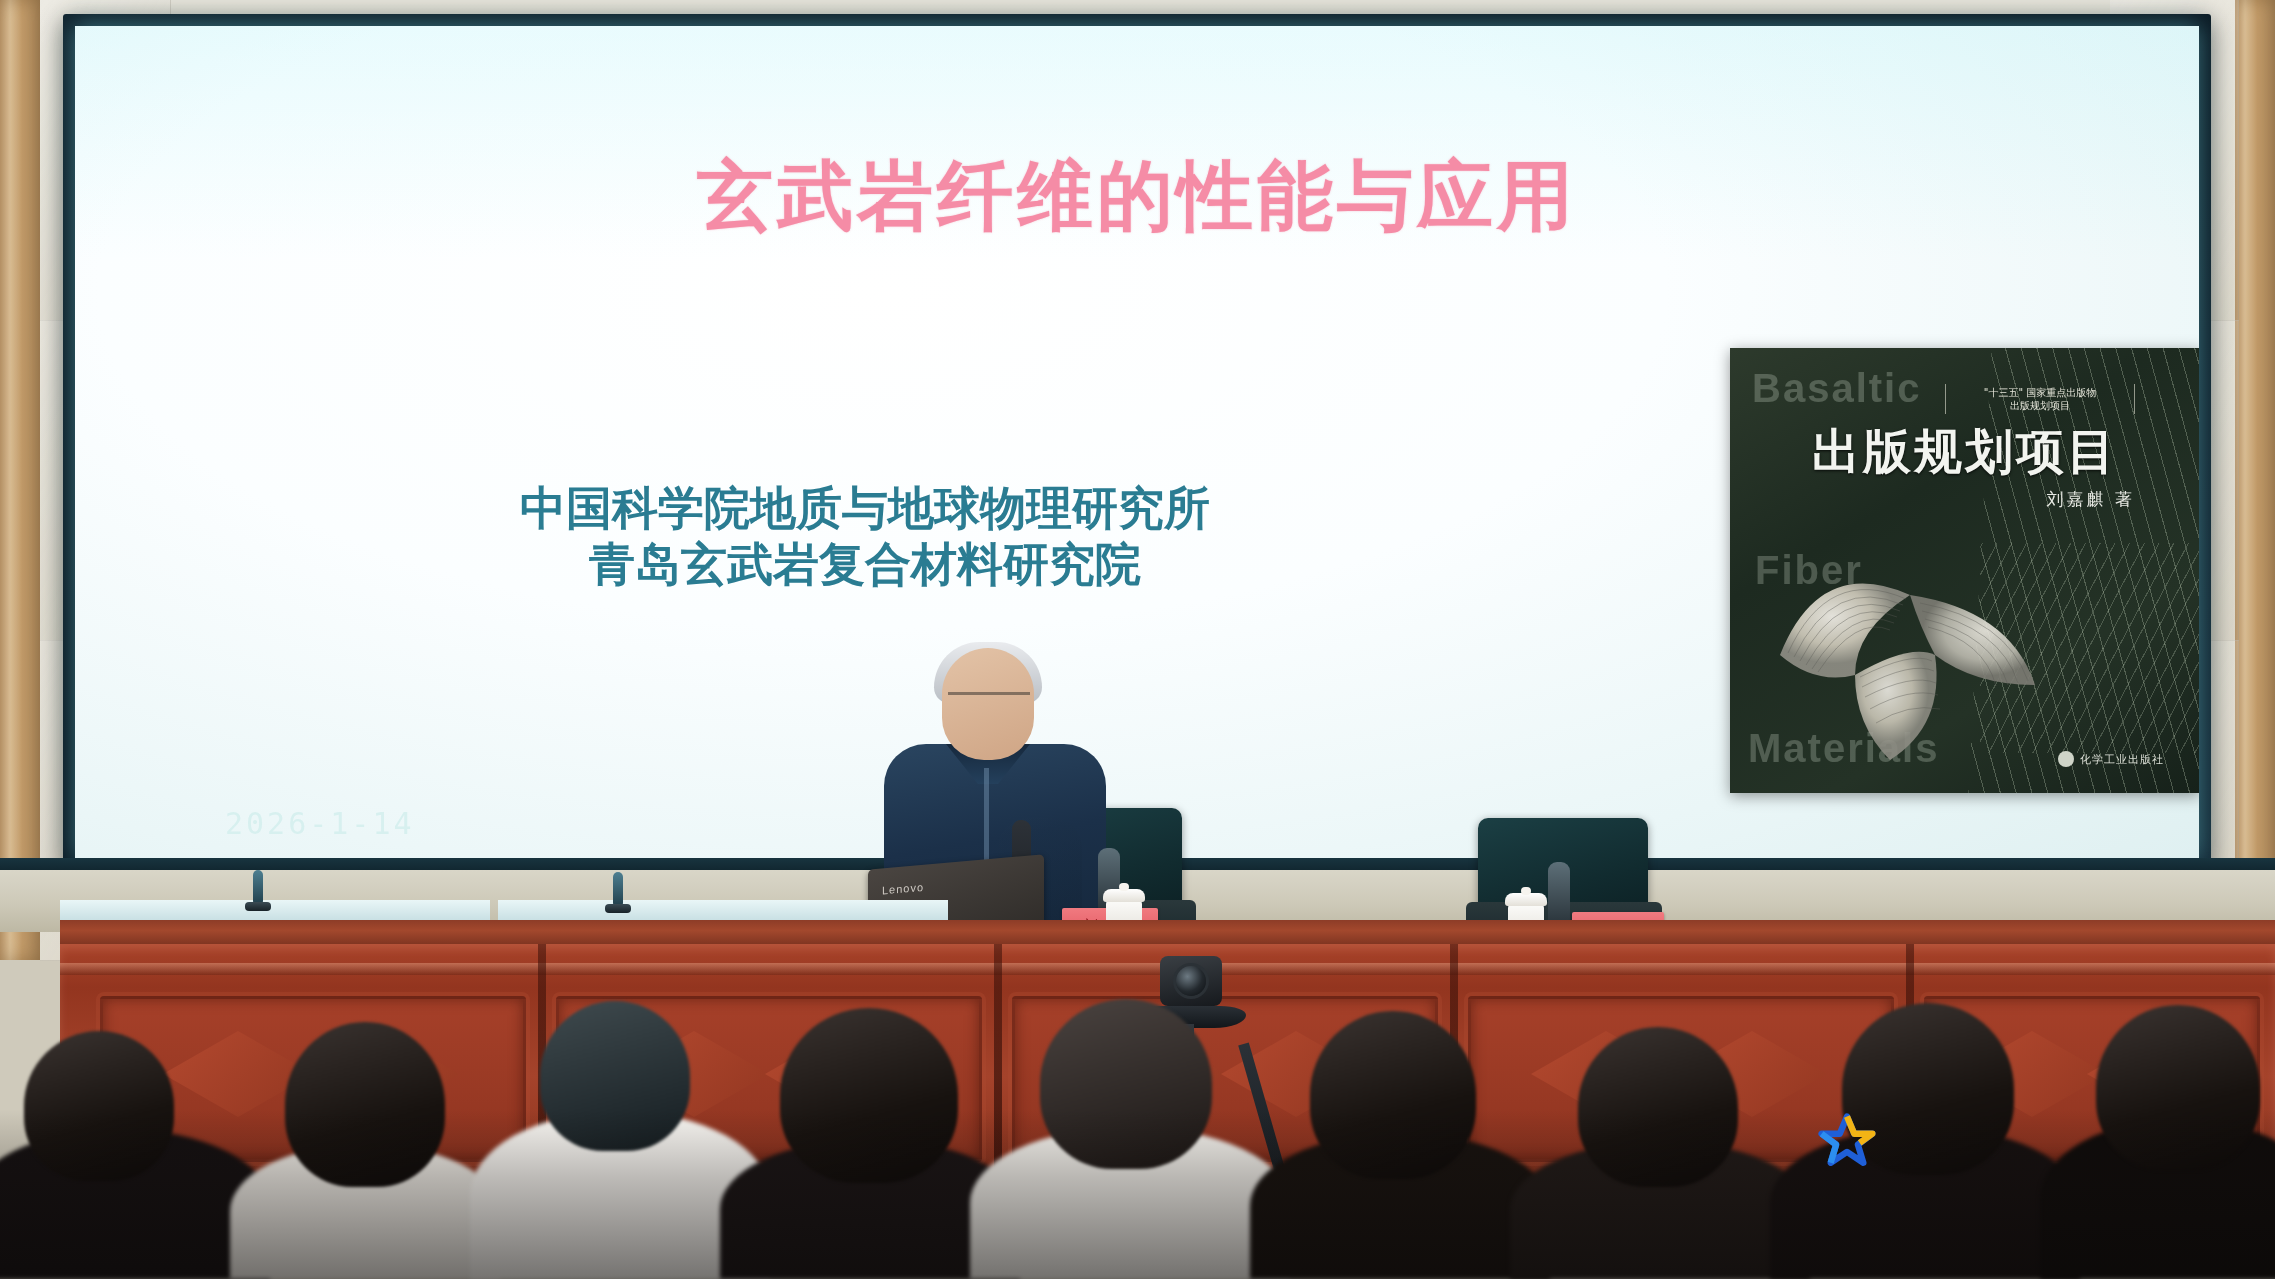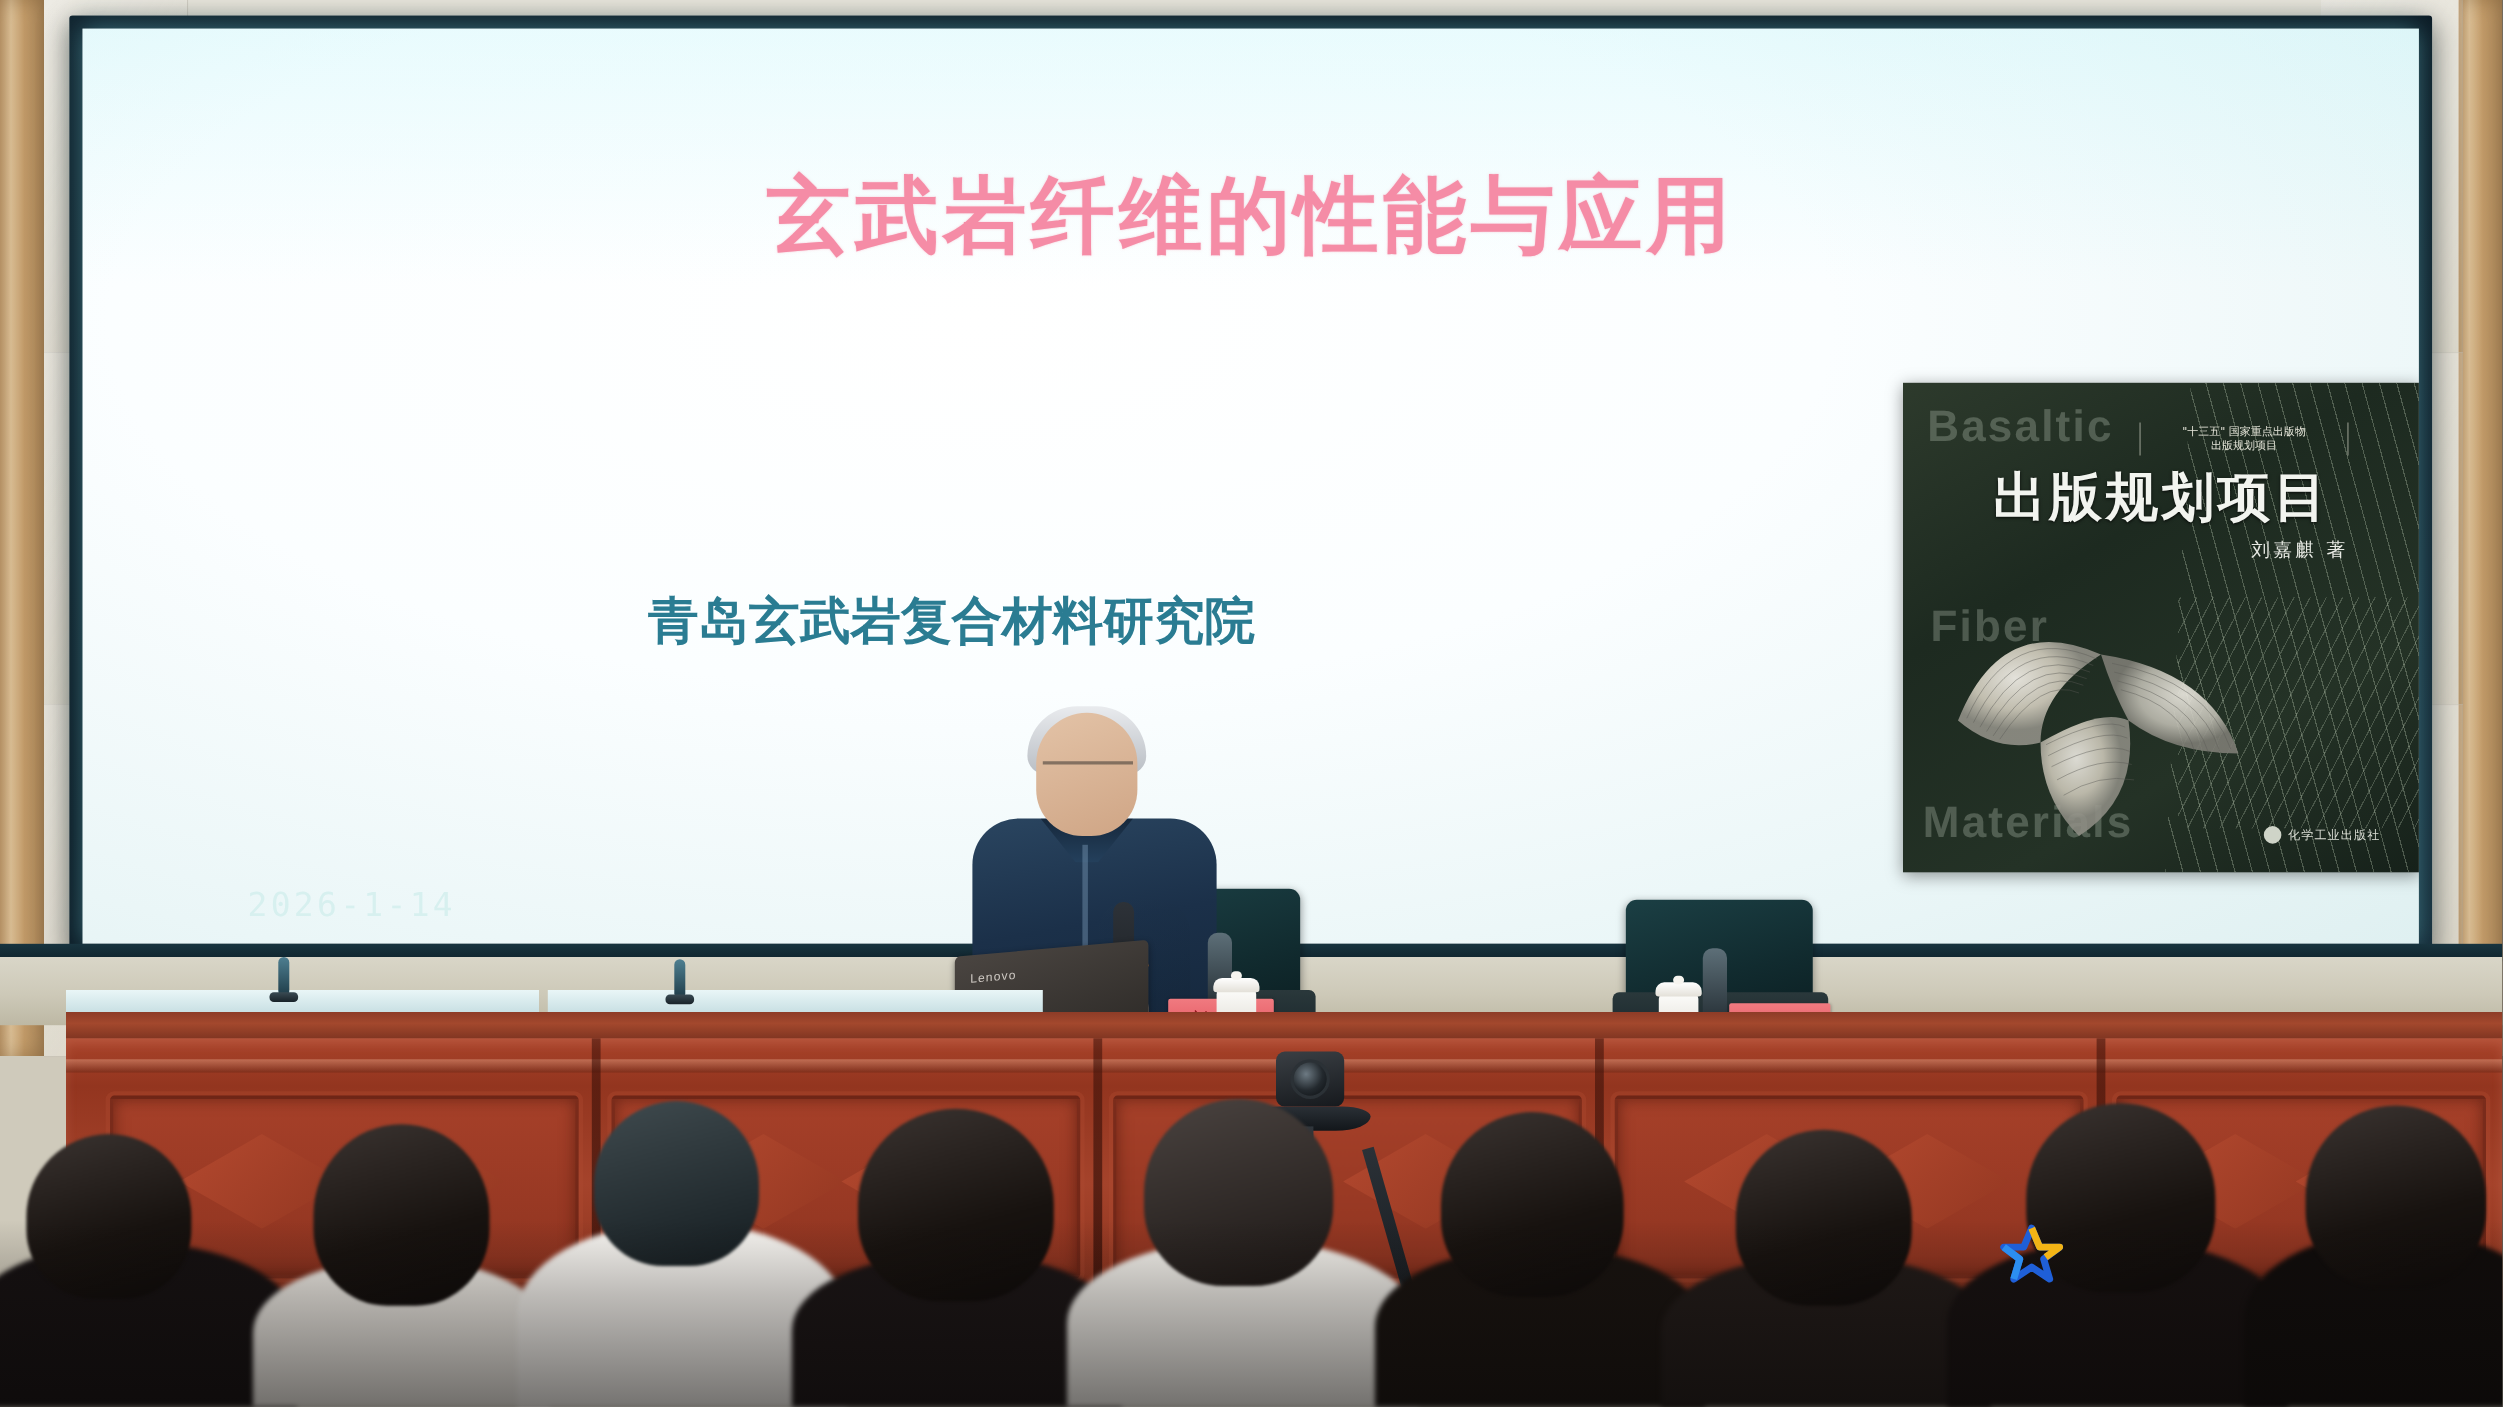--- a/index.html
+++ b/index.html
@@ -390,20 +390,21 @@
   <div class="wall-tile" style="left:2110px;top:320px;width:128px;height:320px;"></div>
   <div class="wall-tile" style="left:2110px;top:640px;width:128px;height:320px;"></div>
 
   <div class="screen-frame">
     <div class="screen">
       <div class="screen-glow"></div>
 
       <div class="slide-title">玄武岩纤维的性能与应用</div>
 
 
+      <div class="slide-affil l1">中国科学院地质与地球物理研究所</div>
 
       <div class="slide-affil l2">青岛玄武岩复合材料研究院</div>
 
       <div class="slide-date">2026-1-14</div>
 
       <div class="book">
         <div class="book-lines"></div>
         <div class="book-lines2"></div>
 
         <div class="book-ghost g1">Basaltic</div>

